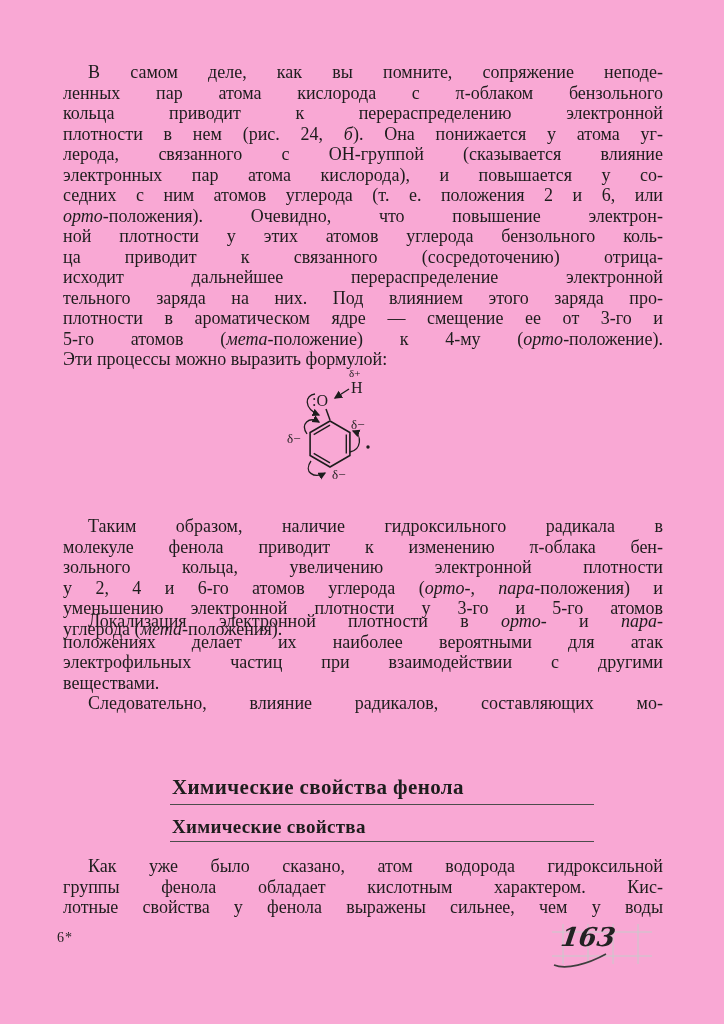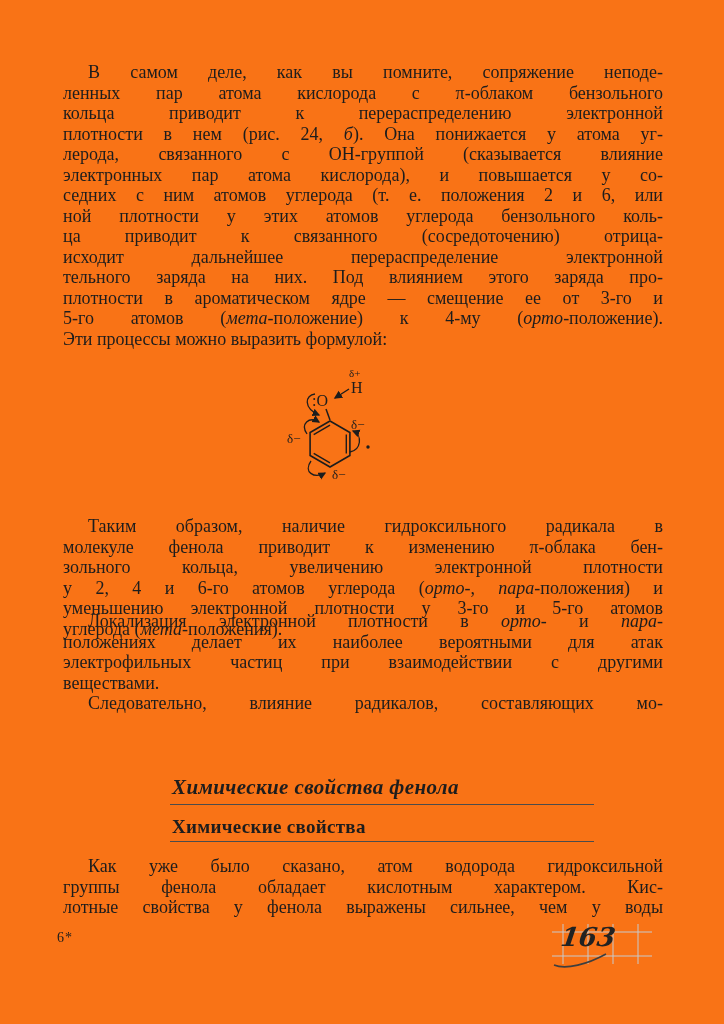--- a/index.html
+++ b/index.html
@@ -1,28 +1,28 @@
 <!DOCTYPE html>
 <html lang="ru"><head>
 <meta charset="utf-8">
 <style>
   html,body{margin:0;padding:0;background:#e8e8e8;}
   .page{
     position:relative;width:724px;height:1024px;margin:0 auto;
-    background:#f97316;color:#1d1d1d;overflow:hidden;
+    background:#f9a8d4;color:#1d1d1d;overflow:hidden;
     font-family:"Liberation Serif","DejaVu Serif",serif;
   }
   .para{position:absolute;left:63px;width:600px;font-size:18px;line-height:20.5px;}
   .line{height:20.5px;text-align:justify;text-align-last:justify;white-space:nowrap;}
   .line i{white-space:inherit;}
   .line.first{text-indent:25px;}
   .line.last{text-align-last:left;}
   .heading{
     position:absolute;left:172px;top:775px;width:440px;
-    font-size:21px;font-weight:bold;letter-spacing:.4px;font-style:italic;
+    font-size:21px;font-weight:bold;letter-spacing:.4px;
   }
   .subheading{
     position:absolute;left:172px;top:816px;width:440px;
     font-size:19px;font-weight:bold;letter-spacing:.3px;
   }
   .rule{position:absolute;left:170px;width:424px;height:1px;background:#4c4c4c;}
   .rule1{top:804px;}
   .rule2{top:841px;}
   .sig{position:absolute;left:57px;top:930px;font-size:14px;letter-spacing:1px;}
   .formula-svg{position:absolute;left:265px;top:363px;}
@@ -40,20 +40,21 @@
 <div class="page">
 
   <div class="para" style="top:62px">
       <div class="line first">В самом деле, как вы помните, сопряжение неподе-</div>
       <div class="line">ленных пар атома кислорода с π-облаком бензольного</div>
       <div class="line">кольца приводит к перераспределению электронной</div>
       <div class="line">плотности в нем (рис. 24, <i>б</i>). Она понижается у атома уг-</div>
       <div class="line">лерода, связанного с ОН-группой (сказывается влияние</div>
       <div class="line">электронных пар атома кислорода), и повышается у со-</div>
       <div class="line">седних с ним атомов углерода (т. е. положения 2 и 6, или</div>
+      <div class="line"><i>орто</i>-положения). Очевидно, что повышение электрон-</div>
       <div class="line">ной плотности у этих атомов углерода бензольного коль-</div>
       <div class="line">ца приводит к связанного (сосредоточению) отрица-</div>
       <div class="line">исходит дальнейшее перераспределение электронной</div>
       <div class="line">тельного заряда на них. Под влиянием этого заряда про-</div>
       <div class="line">плотности в ароматическом ядре — смещение ее от 3-го и</div>
       <div class="line">5-го атомов (<i>мета</i>-положение) к 4-му (<i>орто</i>-положение).</div>
       <div class="line last">Эти процессы можно выразить формулой:</div>
     </div>
   <div class="para" style="top:516px">
       <div class="line first">Таким образом, наличие гидроксильного радикала в</div>

